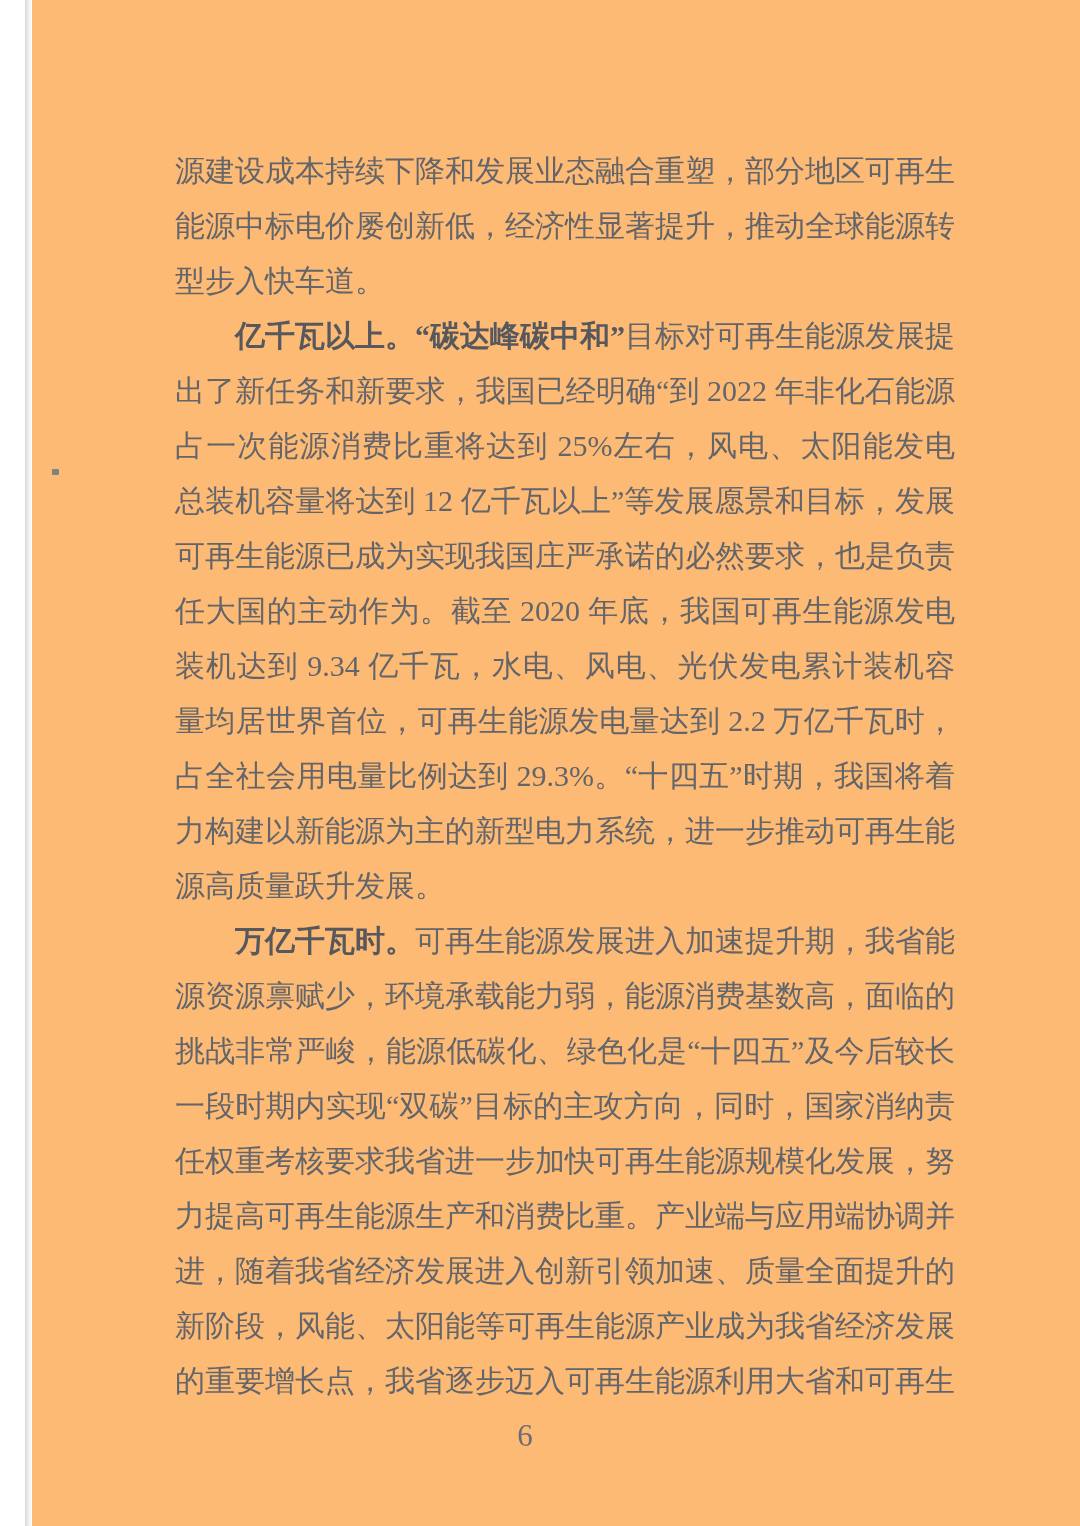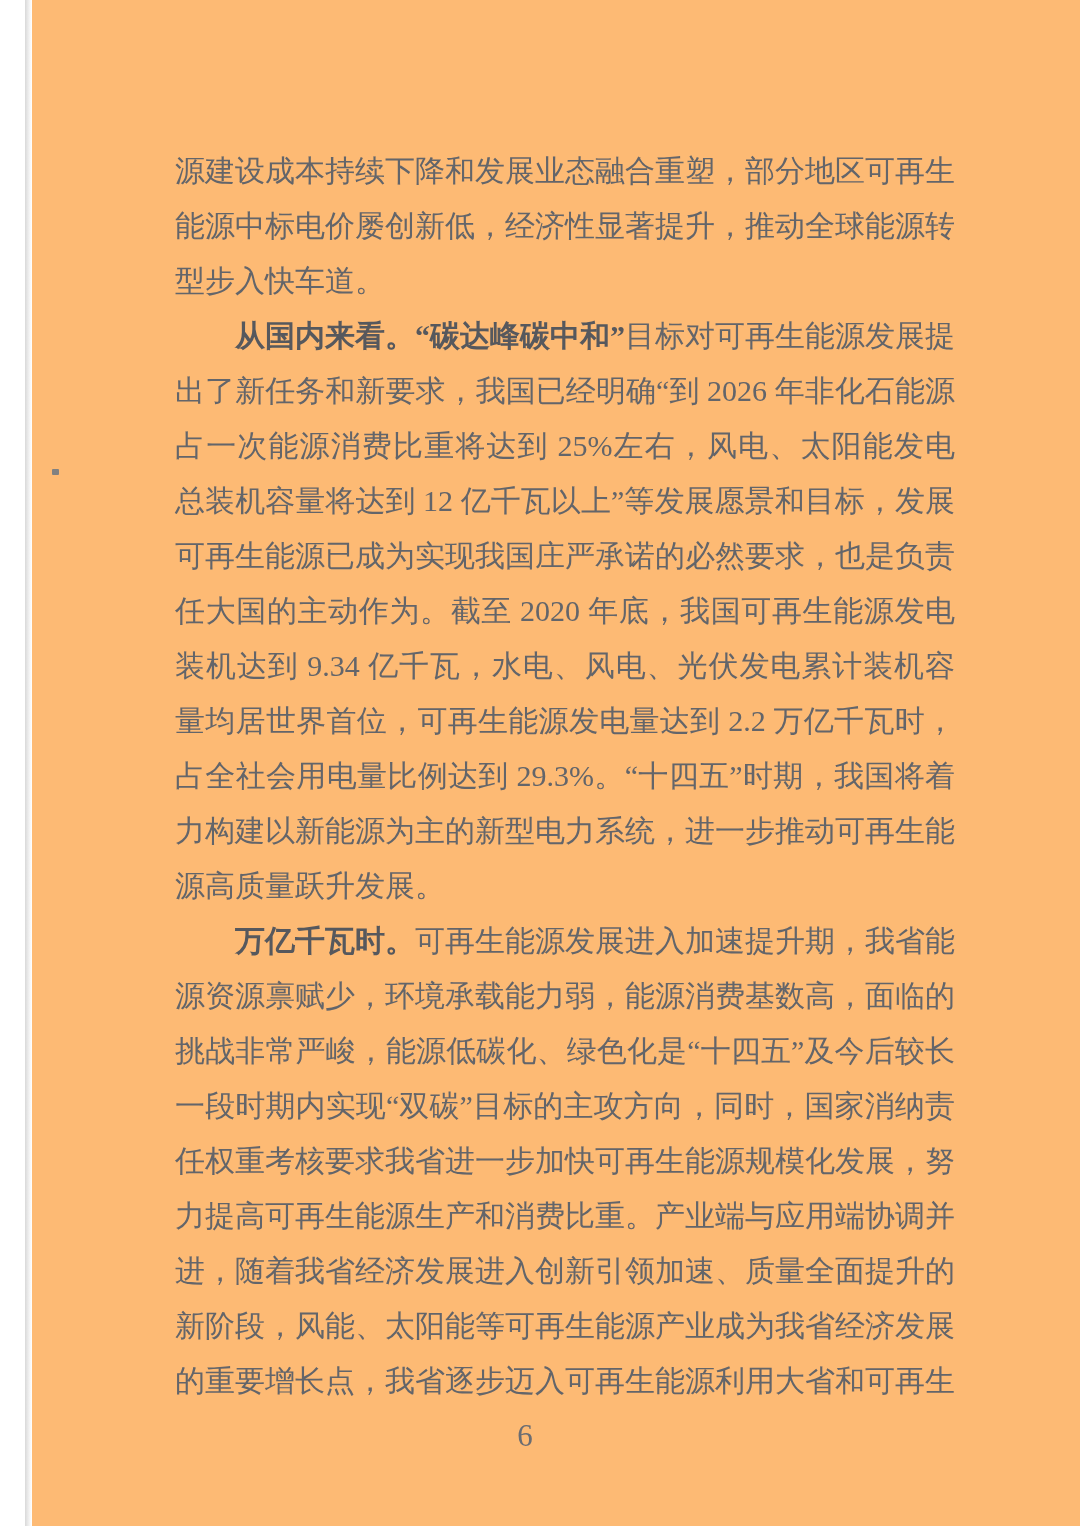--- a/index.html
+++ b/index.html
@@ -76,21 +76,21 @@
   <div class="scan-edge"></div>
   <div class="speck"></div>
 
   <main class="text-block">
 
     <p class="para">
       <span>源建设成本持续下降和发展业态融合重塑，部分地区可再生能源中标电价屡创新低，经济性显著提升，推动全球能源转型步入快车道。</span>
     </p>
 
     <p class="para indent">
-      <span class="lead">从国内来看。“碳达峰碳中和”</span><span>目标对可再生能源发展提出了新任务和新要求，我国已经明确“到 2026 年非化石能源占一次能源消费比重将达到 25%左右，风电、太阳能发电总装机容量将达到 12 亿千瓦以上”等发展愿景和目标，发展可再生能源已成为实现我国庄严承诺的必然要求，也是负责任大国的主动作为。截至 2020 年底，我国可再生能源发电装机达到 9.34 亿千瓦，水电、风电、光伏发电累计装机容量均居世界首位，可再生能源发电量达到 2.2 万亿千瓦时，占全社会用电量比例达到 29.3%。“十四五”时期，我国将着力构建以新能源为主的新型电力系统，进一步推动可再生能源高质量跃升发展。</span>
+      <span class="lead">亿千瓦以上。“碳达峰碳中和”</span><span>目标对可再生能源发展提出了新任务和新要求，我国已经明确“到 2022 年非化石能源占一次能源消费比重将达到 25%左右，风电、太阳能发电总装机容量将达到 12 亿千瓦以上”等发展愿景和目标，发展可再生能源已成为实现我国庄严承诺的必然要求，也是负责任大国的主动作为。截至 2020 年底，我国可再生能源发电装机达到 9.34 亿千瓦，水电、风电、光伏发电累计装机容量均居世界首位，可再生能源发电量达到 2.2 万亿千瓦时，占全社会用电量比例达到 29.3%。“十四五”时期，我国将着力构建以新能源为主的新型电力系统，进一步推动可再生能源高质量跃升发展。</span>
     </p>
 
     <p class="para indent">
       <span class="lead">万亿千瓦时。</span><span>可再生能源发展进入加速提升期，我省能源资源禀赋少，环境承载能力弱，能源消费基数高，面临的挑战非常严峻，能源低碳化、绿色化是“十四五”及今后较长一段时期内实现“双碳”目标的主攻方向，同时，国家消纳责任权重考核要求我省进一步加快可再生能源规模化发展，努力提高可再生能源生产和消费比重。产业端与应用端协调并进，随着我省经济发展进入创新引领加速、质量全面提升的新阶段，风能、太阳能等可再生能源产业成为我省经济发展的重要增长点，我省逐步迈入可再生能源利用大省和可再生</span>
     </p>
 
   </main>
 
   <div class="footer">
     <span>6</span>

